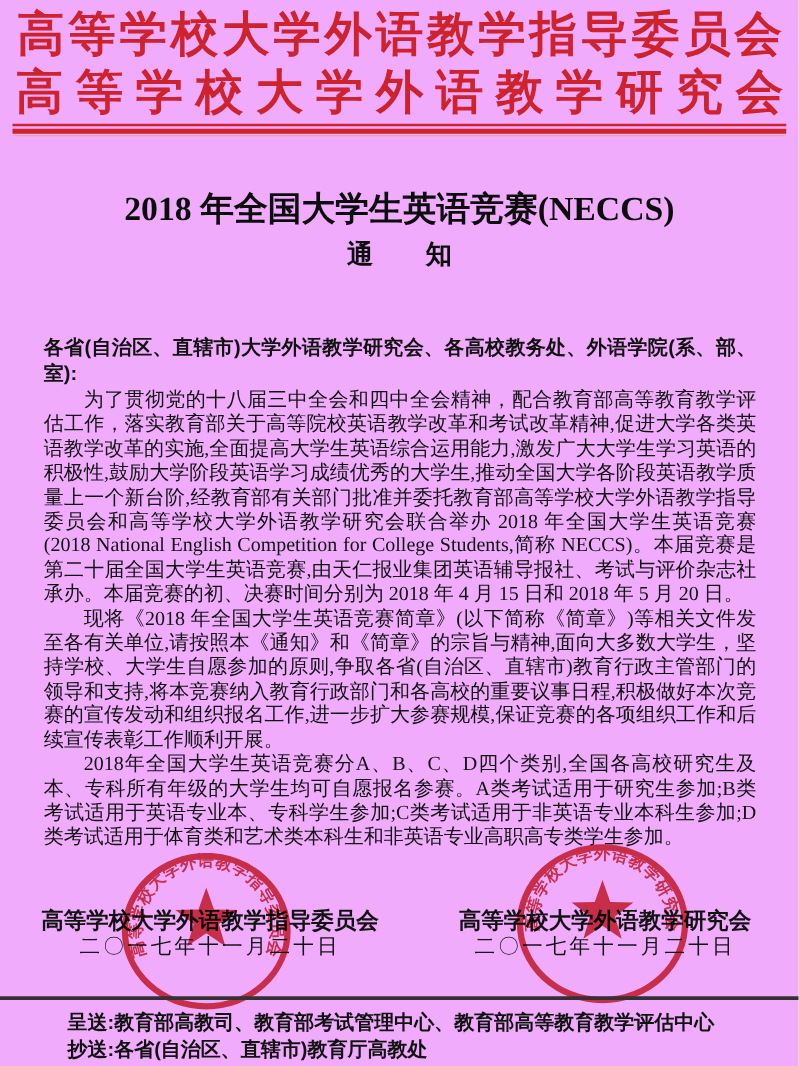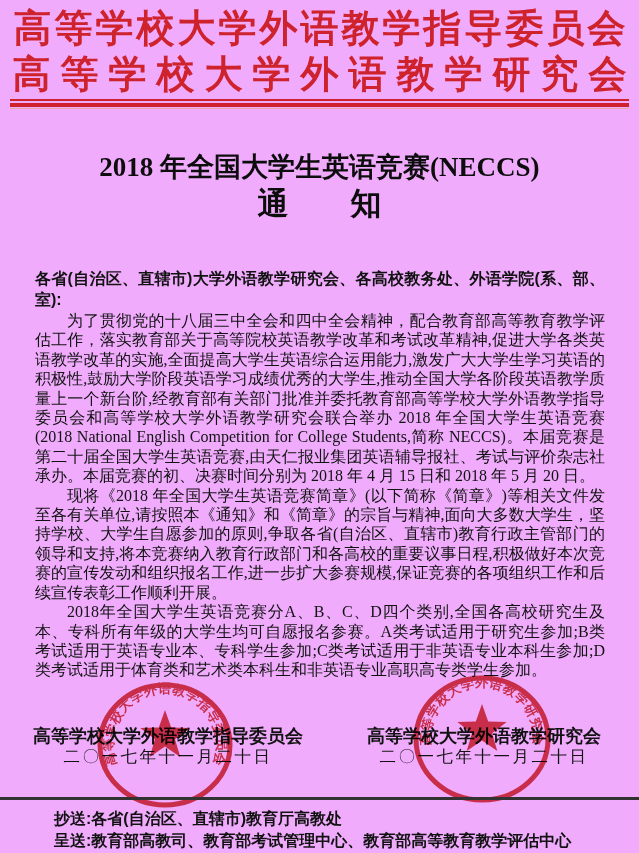--- a/index.html
+++ b/index.html
@@ -20,21 +20,21 @@
 
   
   .divider { position: absolute; top: 99px; left: 10px; right: 10px; }
   .divider .d1 { height: 2px; background: var(--red, #ce222c); }
   .divider .d2 { height: 4px; background: var(--red, #ce222c); margin-top: 2px; }
   .divider .d3 { height: 1px; background: #eaa7ab; margin-top: 1px; }
 
   
   .title { position: absolute; top: 149px; left: 0; right: 0; text-align: center; font-weight: bold; color: #0d0d0d; }
   .t1 { font-size: 27px; line-height: 37px; }
-  .t2 { font-size: 31px; line-height: 35px; }
+  .t2 { font-size: 21px; line-height: 35px; }
 
   
   .body { position: absolute; top: 268px; left: 35px; width: 570px; font-size: 16px; line-height: 19.4px; text-align: justify; }
   .salutation { font-family: "Liberation Sans", sans-serif; font-weight: bold; font-size: 16px; line-height: 21px; margin-bottom: 1px; }
   .body p { margin: 0; text-indent: 2em; }
 
   
   .sig { position: absolute; text-align: center; }
   .sig-left  { top: 726px; left: 30px;  width: 276px; }
   .sig-right { top: 726px; left: 360px; width: 248px; }
@@ -102,17 +102,17 @@
   <svg class="seal seal-right" width="138" height="128" viewBox="0 0 138 128">
     <ellipse class="ring" cx="69" cy="64" rx="66" ry="61"></ellipse>
     <polygon class="star" points="69,29 75.2,46.5 93.7,47.0 79.0,58.2 84.3,76.0 69,65.5 53.7,76.0 59.0,58.2 44.3,47.0 62.8,46.5"></polygon>
     <path id="seal-arc-right" d="M 20.1 81.8 A 52 52 0 1 1 117.9 81.8" fill="none"></path>
     <text text-anchor="middle">
       <textPath href="#seal-arc-right" startOffset="50%">高等学校大学外语教学研究会</textPath>
     </text>
   </svg>
 
   <div class="footer">
+    <div>呈送:教育部高教司、教育部考试管理中心、教育部高等教育教学评估中心</div>
     <div>抄送:各省(自治区、直辖市)教育厅高教处</div>
-    <div>呈送:教育部高教司、教育部考试管理中心、教育部高等教育教学评估中心</div>
   </div>
 
 </div>
 
 </body></html>

